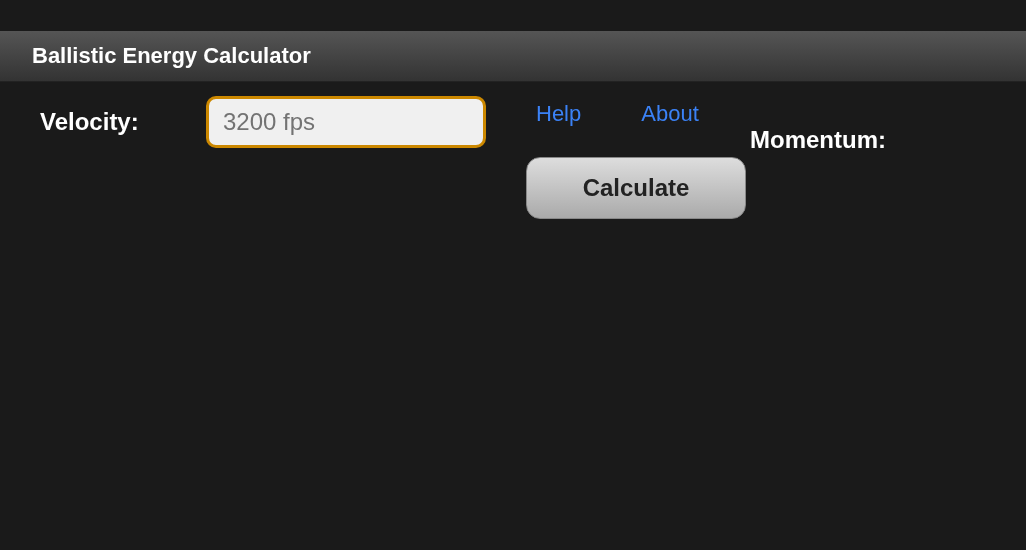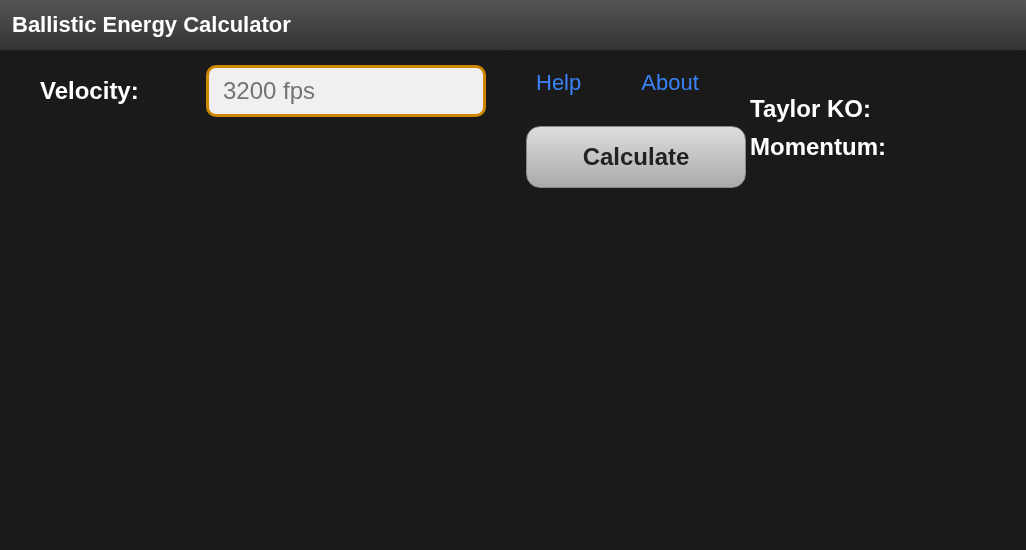--- a/index.html
+++ b/index.html
@@ -11,22 +11,23 @@
     body {
       width: 1026px;
       height: 550px;
       background-color: #1a1a1a;
       font-family: 'Arial', sans-serif;
       overflow: hidden;
     }
 
     #title-bar {
       background: linear-gradient(to bottom, #555555, #333333);
-      padding: 12px 12px;
+      padding: 12px 32px;
       border-bottom: 1px solid #222;
+      margin-top: 31px;
     }
 
     #title-bar span {
       color: #ffffff;
       font-size: 22px;
       font-weight: bold;
     }
 
     #main-content {
       padding: 14px 40px;
@@ -159,21 +160,17 @@
       <div class="nav-links">
         <button class="nav-link">Help</button>
         <button class="nav-link">About</button>
       </div>
       <button class="calculate-btn">Calculate</button>
     </div>
   </div>
 
   <div class="results-section">
     <div class="result-row">
-      <span class="result-label">Taylor KO:</span>
-      <span class="result-value"></span>
-    </div>
-    <div class="result-row">
       <span class="result-label">Momentum:</span>
       <span class="result-value"></span>
     </div>
   </div>
 </div>
 
 </body></html>

